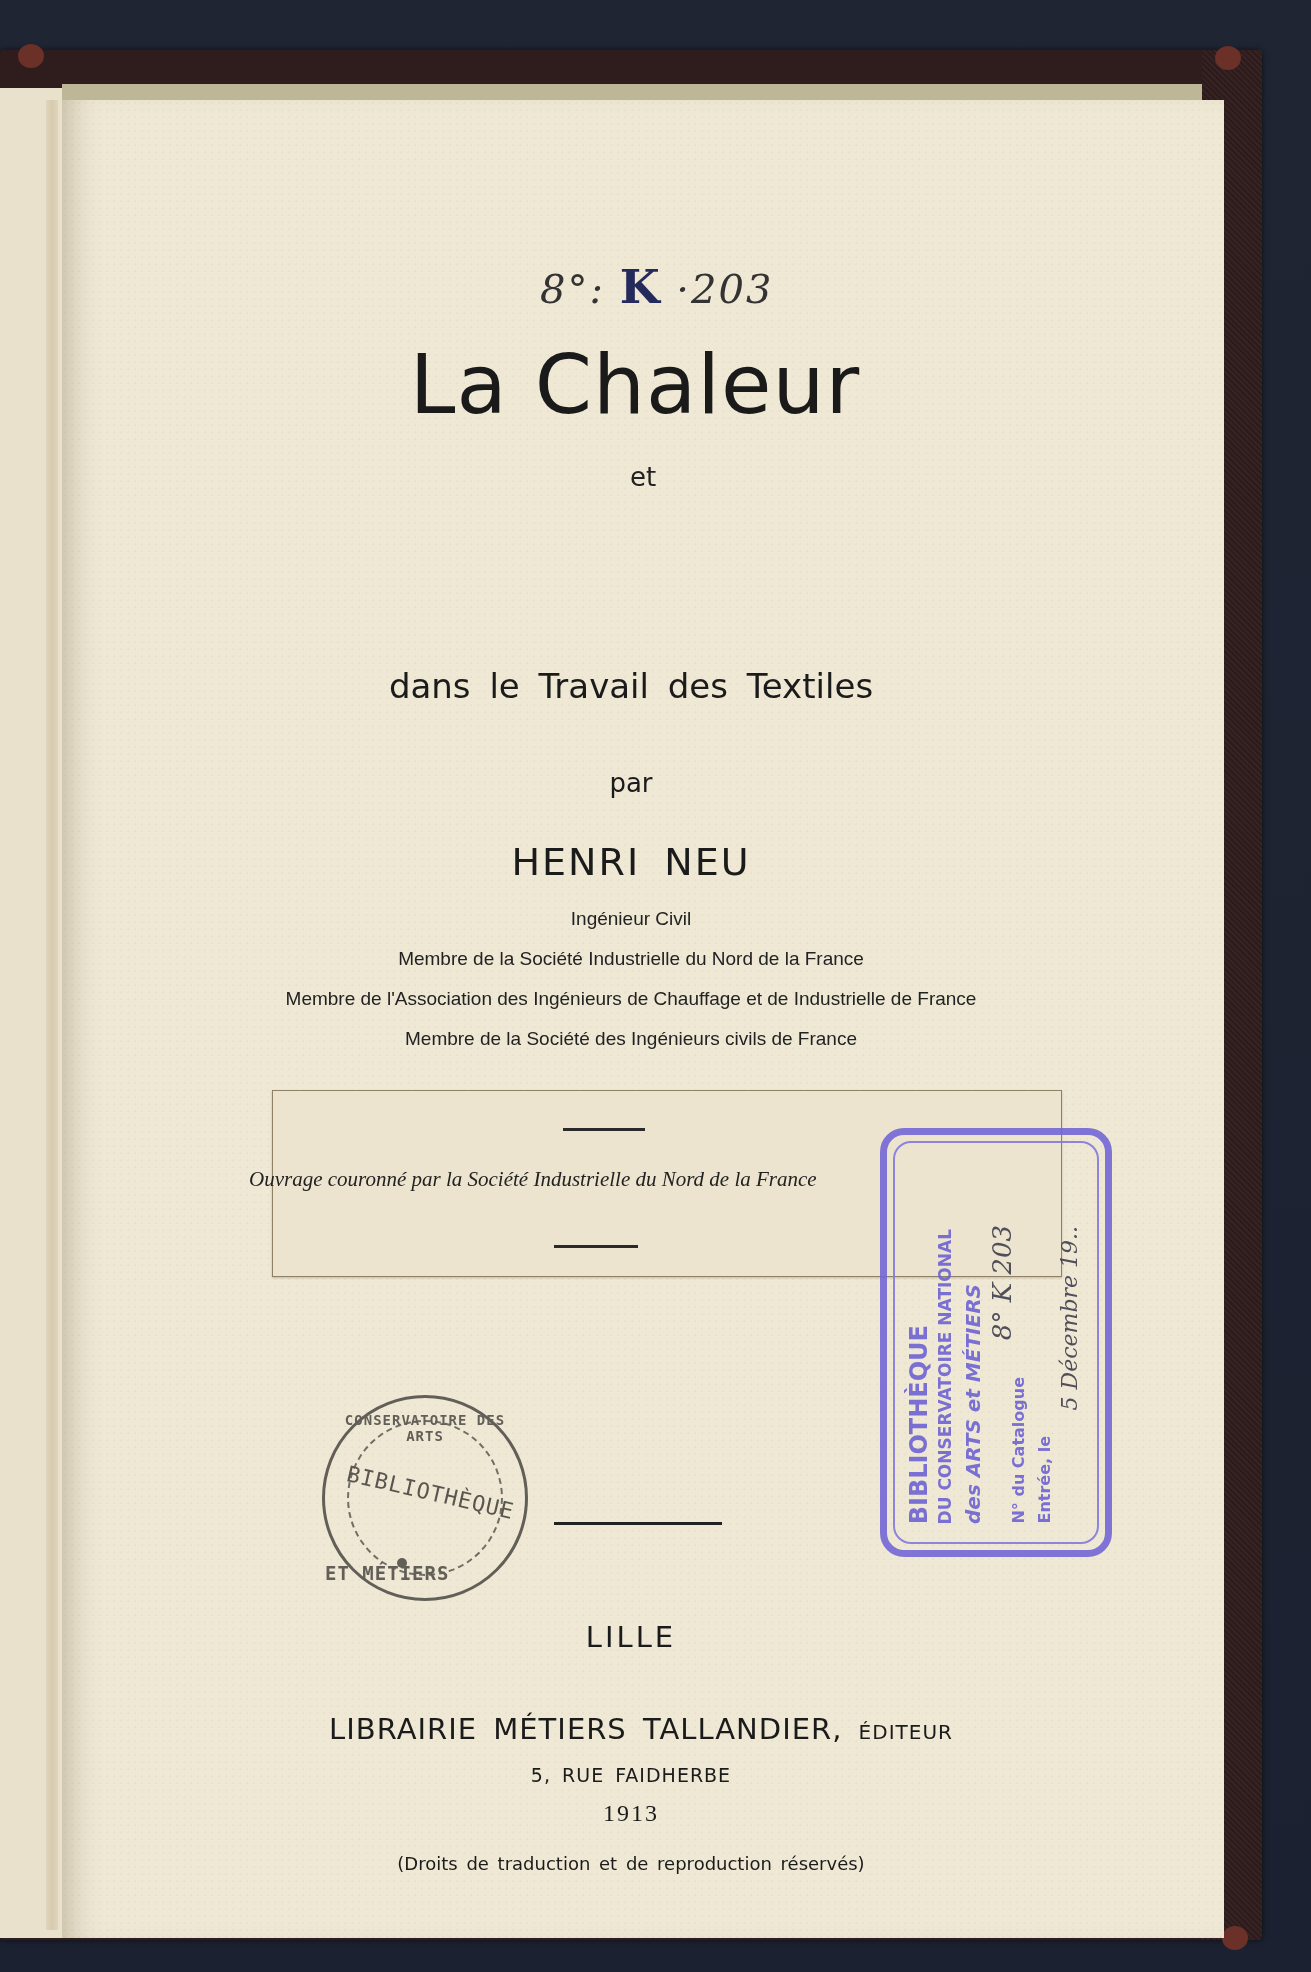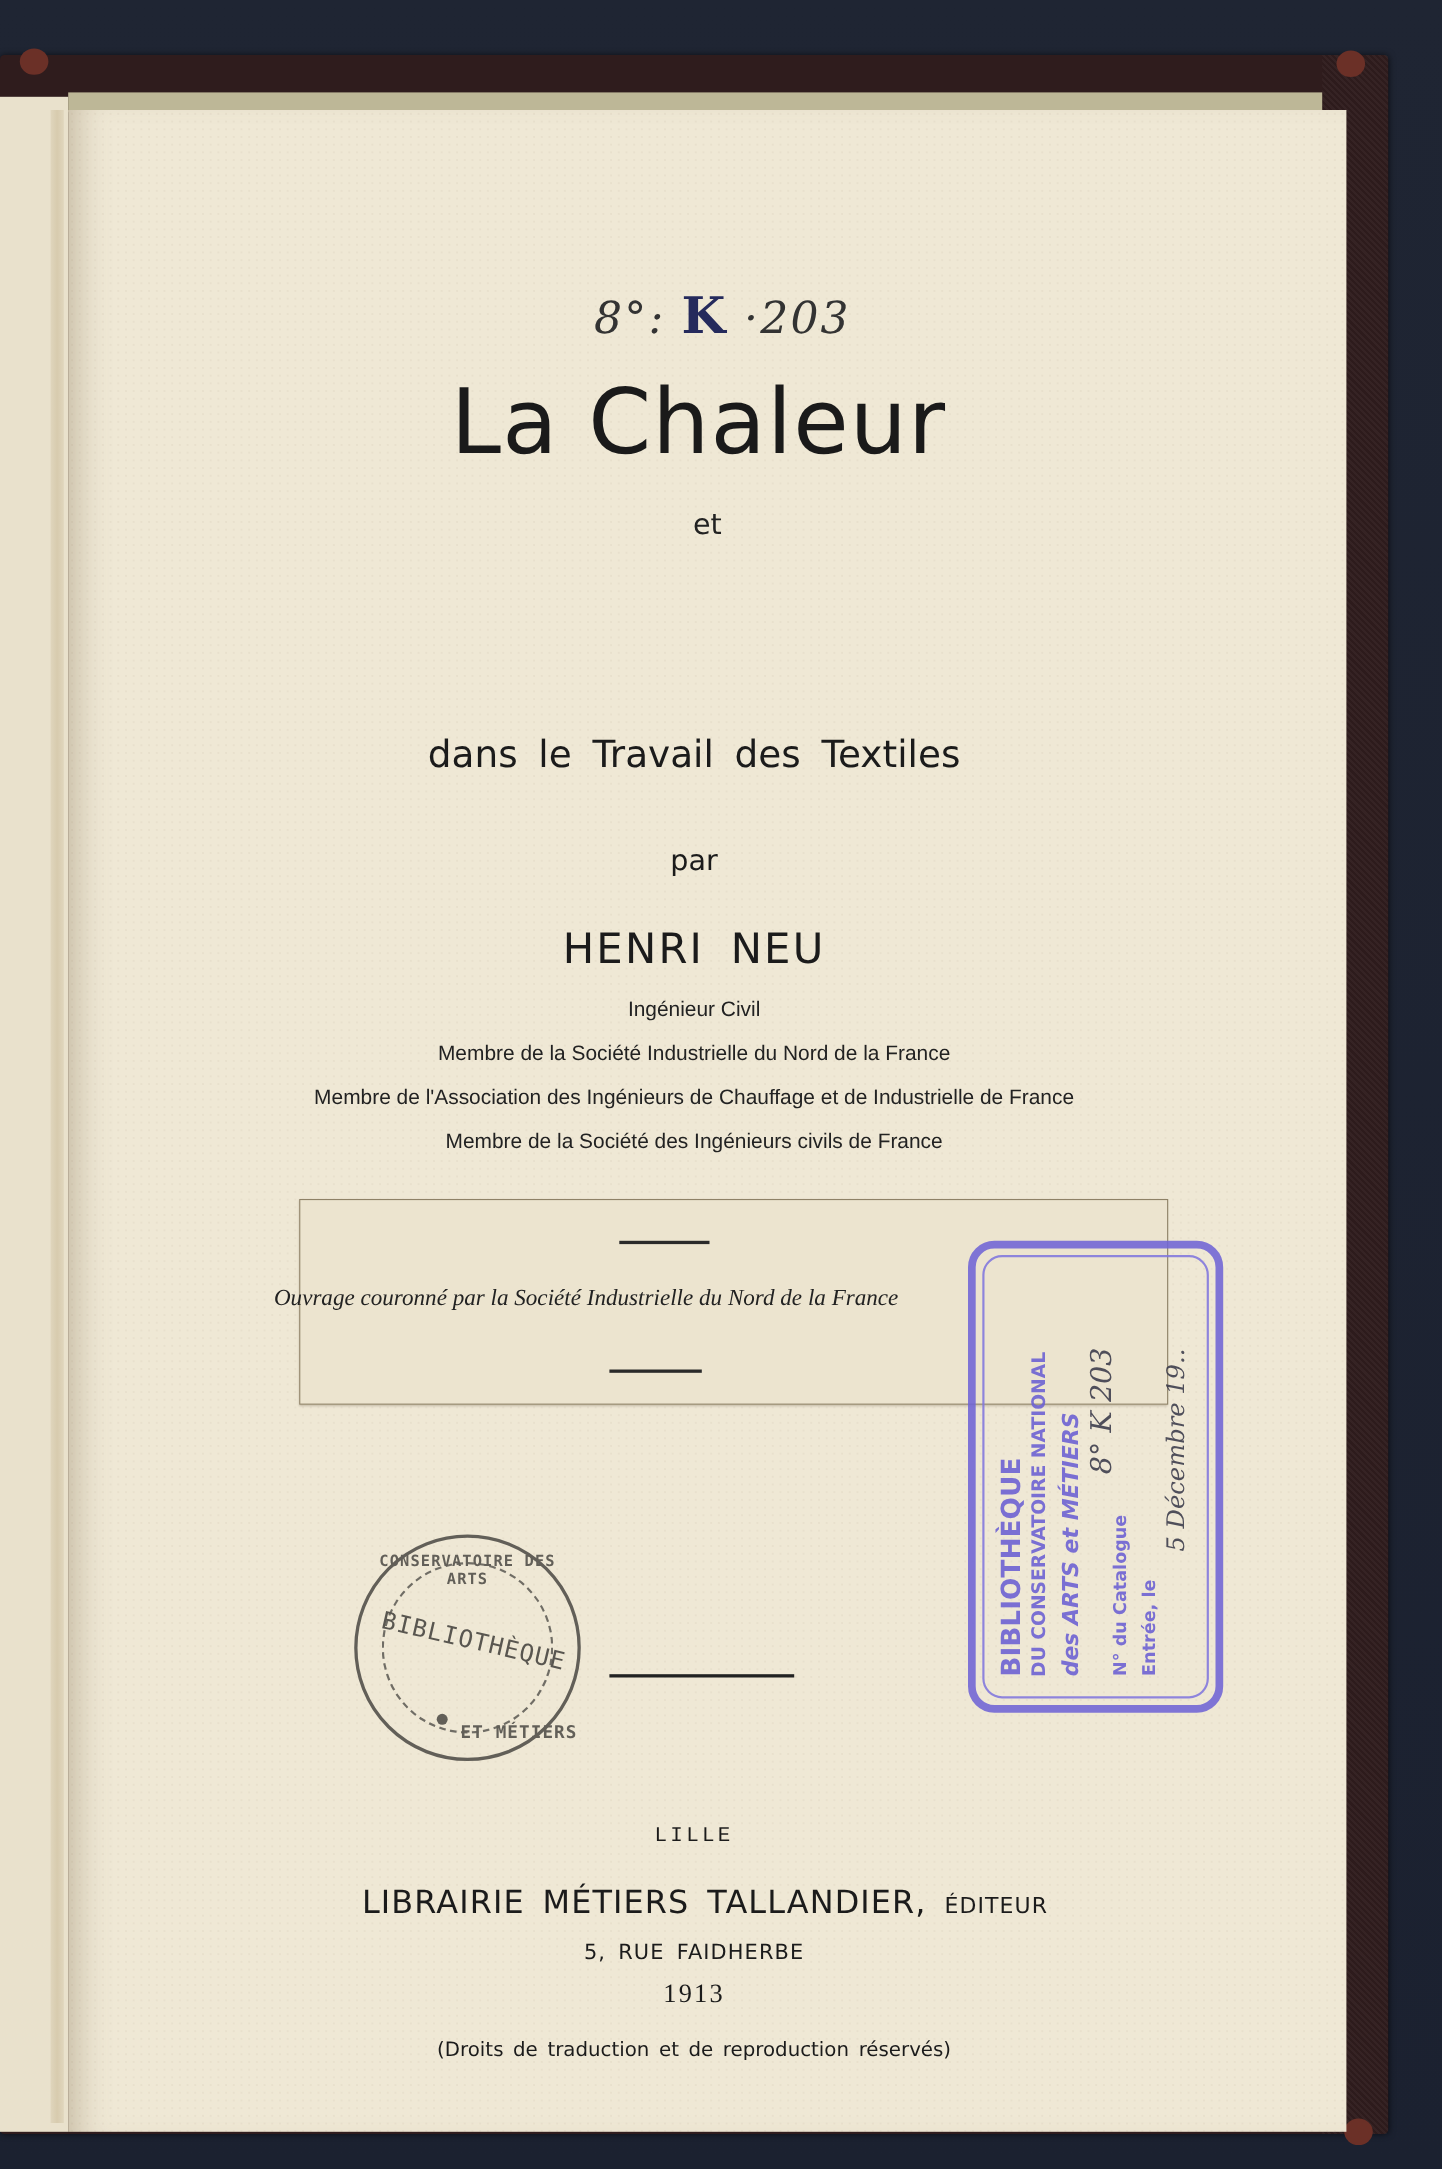--- a/index.html
+++ b/index.html
@@ -65,34 +65,34 @@
   .rule { position: absolute; height: 3px; background: #2a2a2a; }
   .slip-rule-top { left: 290px; top: 37px; width: 82px; }
   .slip-rule-bot { left: 281px; top: 154px; width: 84px; }
   .award { position: absolute; left: 16px; width: 100%; text-align: left; white-space: nowrap; }
   .award1 { top: 76px; font-family: "Liberation Serif", serif; font-style: italic; font-size: 21px; color: #222; transform: translateX(-40px); }
   .award2 { top: 115px; font-family: "Liberation Sans", sans-serif; font-size: 19px; color: #222; transform: translateX(-18px); }
 
   .figures { top: 1298px; font-size: 25px; font-family: "DejaVu Serif", serif; word-spacing: 4px; transform: translateX(-12px); }
   .rule-mid { position: absolute; left: 492px; top: 1422px; width: 168px; height: 3px; background: #222; }
 
-  .city { top: 1558px; font-size: 19px; letter-spacing: 3px; transform: translateX(-12px); font-family: Liberation Mono, monospace;}
+  .city { top: 1520px; font-size: 29px; letter-spacing: 3px; transform: translateX(-12px);}
   .publisher { top: 1612px; font-size: 29px; letter-spacing: 1px; word-spacing: 6px; transform: translateX(-2px); }
   .publisher .ed { font-size: 20px; letter-spacing: 1px; }
   .address { top: 1664px; font-size: 19px; letter-spacing: 1px; word-spacing: 4px; transform: translateX(-12px); }
   .year { top: 1700px; font-size: 24px; font-family: "Liberation Serif", serif; letter-spacing: 2px; transform: translateX(-12px); }
   .rights { top: 1753px; font-size: 18px; word-spacing: 3px; transform: translateX(-12px); }
 
   .stamp-round {
     position: absolute; left: 260px; top: 1295px; width: 200px; height: 200px;
     border-radius: 50%; border: 3px solid #4a4843; opacity: .85;
   }
   .stamp-round .inner { position: absolute; inset: 22px; border-radius: 50%; border: 2px dashed #5a5852; }
   .stamp-round .ring-top { position: absolute; left: 0; top: 14px; width: 100%; text-align: center; font-size: 14px; color: #4a4843; font-family: "DejaVu Sans Mono", monospace; font-weight: bold; letter-spacing: 1px; }
-  .stamp-round .ring-bot { position: absolute; left: 0; bottom: 14px; width: 100%; text-align: right; font-size: 16px; color: #4a4843; font-family: "DejaVu Sans Mono", monospace; font-weight: bold; letter-spacing: 1px; margin-top: 39px; }
+  .stamp-round .ring-bot { position: absolute; left: 0; bottom: 14px; width: 100%; text-align: left; font-size: 19px; color: #4a4843; font-family: "DejaVu Sans Mono", monospace; font-weight: bold; letter-spacing: 1px; margin-top: 39px; }
   .stamp-round .center-word { position: absolute; left: 20px; top: 82px; width: 170px; text-align: center; transform: rotate(13deg); font-size: 22px; color: #3f3d39; font-family: "DejaVu Sans Mono", monospace; letter-spacing: 1px; }
   .stamp-round .dot { position: absolute; left: 72px; bottom: 30px; width: 10px; height: 10px; border-radius: 50%; background: #4a4843; }
 
   .stamp-rect {
     position: absolute; left: 818px; top: 1028px; width: 218px; height: 415px;
     border: 7px solid #7065d6; border-radius: 24px; opacity: .88;
   }
   .stamp-rect::after { content: ""; position: absolute; inset: 6px; border: 2px solid #8177de; border-radius: 18px; }
   .stamp-rect .vcol {
     position: absolute; bottom: 26px; writing-mode: vertical-rl; transform: rotate(180deg);

